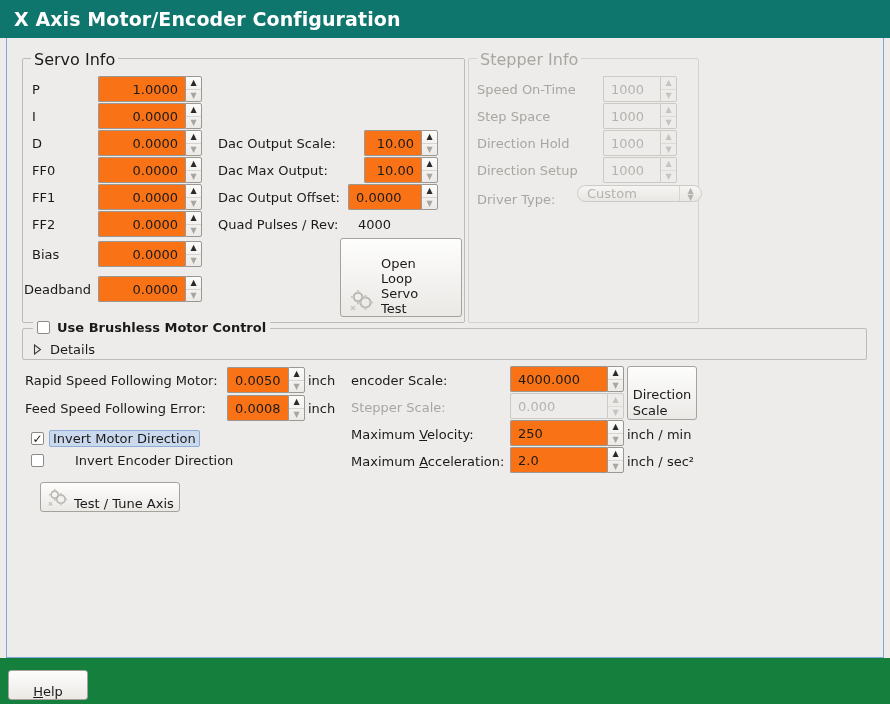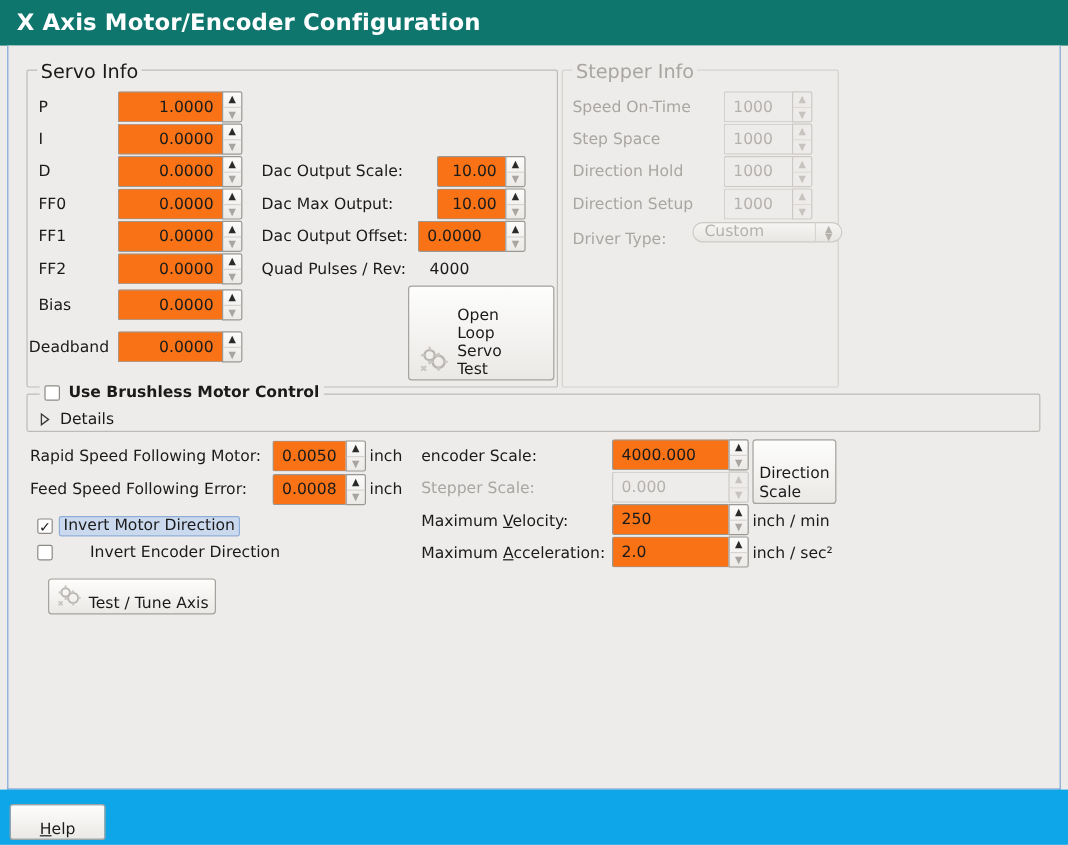--- a/index.html
+++ b/index.html
@@ -125,21 +125,21 @@
   .cb .cbl.bold { font-weight: bold; }
 
   
   .expander { position: absolute; display: flex; align-items: center; }
   .expander .tri-svg { display: block; }
   .expander .etxt { margin-left: 8px; font-size: 13px; }
 
   
   #bottombar {
     position: absolute; left: 0; top: 658px; width: 890px; height: 46px;
-    background: #0ea5e9;
+    background: #15803d;
   }
 </style>
 </head>
 <body>
 
 <div id="titlebar">
   <span class="title">X Axis Motor/Encoder Configuration</span>
 </div>
 
 <div id="content">

